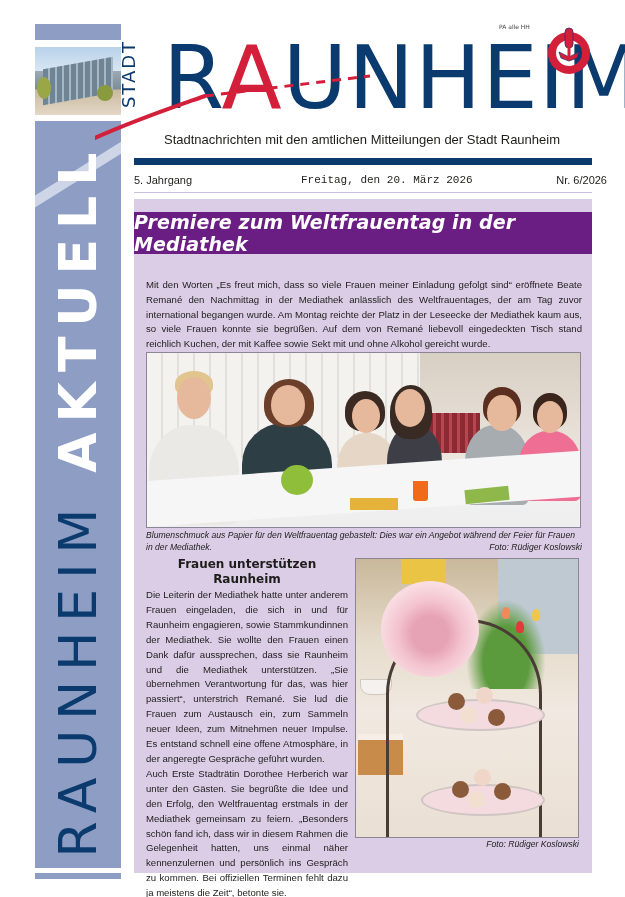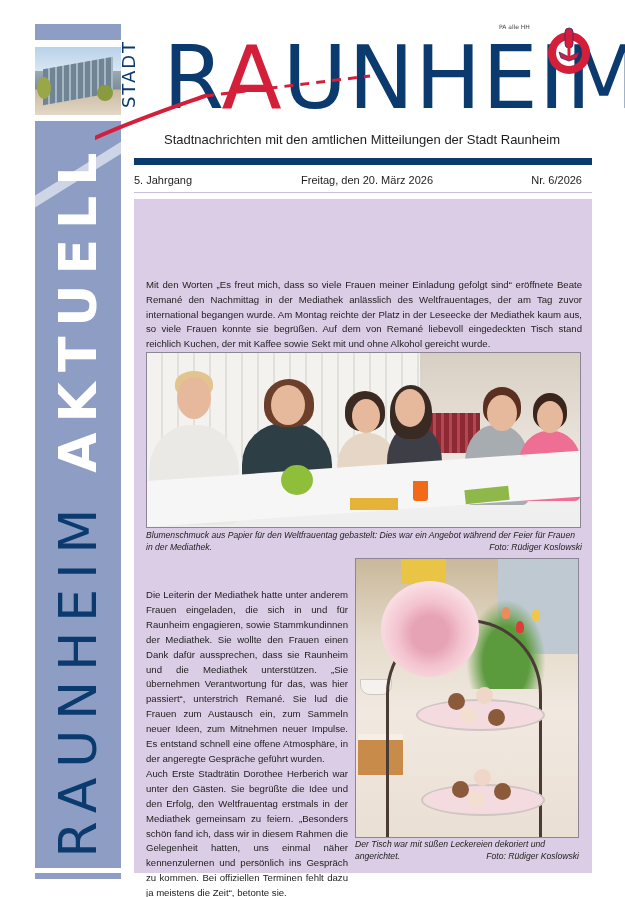--- a/index.html
+++ b/index.html
@@ -37,22 +37,22 @@
     font-size: 18px; color: #0b3b6e; letter-spacing: 2px; }
   .logo-word { left: 163px; top: 28px; font-size: 88px; color: #0b3b6e; letter-spacing: 1px;
     font-family: "DejaVu Sans", sans-serif; line-height: 100px; }
   .logo-word .red-a { color: #d41f3a; }
   .logo-svg { left: 95px; top: 20px; width: 440px; height: 130px; pointer-events: none; }
   .pa-text { left: 499px; top: 23px; font-size: 6px; color: #444; }
   .crest { left: 548px; top: 26px; width: 42px; height: 48px; }
   .tagline { left: 164px; top: 132px; font-size: 13px; color: #1d1d1b; font-family: "Liberation Sans", sans-serif; }
   .rule-blue { left: 134px; top: 158px; width: 458px; height: 7px; background: #0b3b6e; }
   .meta-left { left: 134px; top: 174px; font-size: 11px; font-family: "Liberation Sans", sans-serif; }
-  .meta-mid { left: 301px; top: 174px; font-size: 11px; font-family: Liberation Sans, sans-serif; }
-  .meta-right { right: 43px; top: 174px; font-size: 11px; font-family: "Liberation Sans", sans-serif; }
+  .meta-mid { left: 301px; top: 174px; font-size: 11px; font-family: Liberation Mono, monospace; }
+  .meta-right { right: 18px; top: 174px; font-size: 11px; font-family: "Liberation Sans", sans-serif; }
   .rule-thin { left: 134px; top: 192px; width: 458px; height: 1px; background: #c9bedc; }
 
   
   .article { left: 134px; top: 199px; width: 458px; height: 674px; background: #dccde6; }
   .headline-bar { position:absolute; left:0; top:13px; width:458px; height:42px; background: #6a1d82;
     display:flex; align-items:center; justify-content:center; }
   .headline { color: #ffffff; font-size: 19px; font-weight: bold; font-style: italic;
     font-family: "DejaVu Sans", sans-serif; letter-spacing: 0.1px; }
   .subhead1 { position:absolute; left:0; top:63px; width:458px; text-align:center;
     font-weight: bold; font-size: 12px; font-family: "DejaVu Sans", sans-serif; }
@@ -135,20 +135,23 @@
   <rect x="19.5" y="20" width="3" height="12" fill="#d41f3a"></rect>
 </svg>
 <div class="abs tagline">Stadtnachrichten mit den amtlichen Mitteilungen der Stadt Raunheim</div>
 <div class="abs rule-blue"></div>
 <div class="abs meta-left">5. Jahrgang</div>
 <div class="abs meta-mid">Freitag, den 20. März 2026</div>
 <div class="abs meta-right">Nr. 6/2026</div>
 <div class="abs rule-thin"></div>
 
 <div class="abs article">
+  <div class="headline-bar">
+    <span class="headline">Premiere zum Weltfrauentag in der Mediathek</span>
+  </div>
   <div class="lead">Mit den Worten „Es freut mich, dass so viele Frauen meiner Einladung gefolgt sind“ eröffnete Beate Remané den Nachmittag in der Mediathek anlässlich des Weltfrauentages, der am Tag zuvor international begangen wurde. Am Montag reichte der Platz in der Leseecke der Mediathek kaum aus, so viele Frauen konnte sie begrüßen. Auf dem von Remané liebevoll eingedeckten Tisch stand reichlich Kuchen, der mit Kaffee sowie Sekt mit und ohne Alkohol gereicht wurde.</div>
 
   <div class="photo1">
     <div class="p1-win"></div>
     <div class="p1-shelf">
         <div class="books"></div>
       </div>
 
     <div class="person" style="left:2px;top:72px;width:90px;height:100px;background:#ebe9e6;"></div>
     <div class="hair" style="left:28px;top:18px;width:38px;height:26px;background:#e2c48e;"></div>
@@ -172,20 +175,21 @@
     <div class="p1-flower"></div>
     <div class="p1-cup"></div>
     <div class="p1-box"></div>
     <div class="p1-napkin"></div>
   </div>
   <div class="caption1">
     <span>Blumenschmuck aus Papier für den Weltfrauentag gebastelt: Dies war ein Angebot während der Feier für Frauen in der Mediathek.</span>
     <span class="credit">Foto: Rüdiger Koslowski</span>
   </div>
 
+  <div class="subhead2">Frauen unterstützen Raunheim</div>
   <div class="body2">
     <div>Die Leiterin der Mediathek hatte unter anderem Frauen eingeladen, die sich in und für Raunheim engagieren, sowie Stammkundinnen der Mediathek. Sie wollte den Frauen einen Dank dafür aussprechen, dass sie Raunheim und die Mediathek unterstützen. „Sie übernehmen Verantwortung für das, was hier passiert“, unterstrich Remané. Sie lud die Frauen zum Austausch ein, zum Sammeln neuer Ideen, zum Mitnehmen neuer Impulse. Es entstand schnell eine offene Atmosphäre, in der angeregte Gespräche geführt wurden.</div>
     <div>Auch Erste Stadträtin Dorothee Herberich war unter den Gästen. Sie begrüßte die Idee und den Erfolg, den Weltfrauentag erstmals in der Mediathek gemeinsam zu feiern. „Besonders schön fand ich, dass wir in diesem Rahmen die Gelegenheit hatten, uns einmal näher kennenzulernen und persönlich ins Gespräch zu kommen. Bei offiziellen Terminen fehlt dazu ja meistens die Zeit“, betonte sie.</div>
   </div>
 
   <div class="photo2">
     <div class="p2-window"></div>
     <div class="p2-shelf"></div>
     <div class="p2-tulips"></div>
     <div class="p2-tulip" style="left:160px;top:62px;background:#e03a3a;"></div>
@@ -200,16 +204,15 @@
     <div class="ball" style="left:104px;top:148px;background:#f3dfcf;"></div>
     <div class="ball" style="left:132px;top:150px;background:#8a5a3a;"></div>
     <div class="p2-plate2"></div>
     <div class="ball" style="left:96px;top:222px;background:#8a5a3a;"></div>
     <div class="ball" style="left:118px;top:210px;background:#f0d6c8;"></div>
     <div class="ball" style="left:112px;top:232px;background:#f3dfcf;"></div>
     <div class="ball" style="left:138px;top:224px;background:#8a5a3a;"></div>
     <div class="p2-pink"></div>
   </div>
   <div class="caption2">
-    <span>Der Tisch war mit süßen Leckereien dekoriert und angerichtet.</span>
     <span class="credit">Foto: Rüdiger Koslowski</span>
   </div>
 </div>
 
 </body></html>

